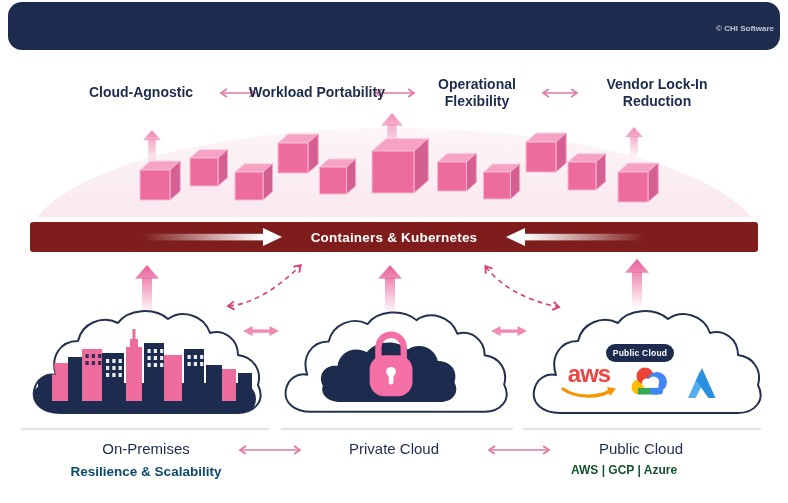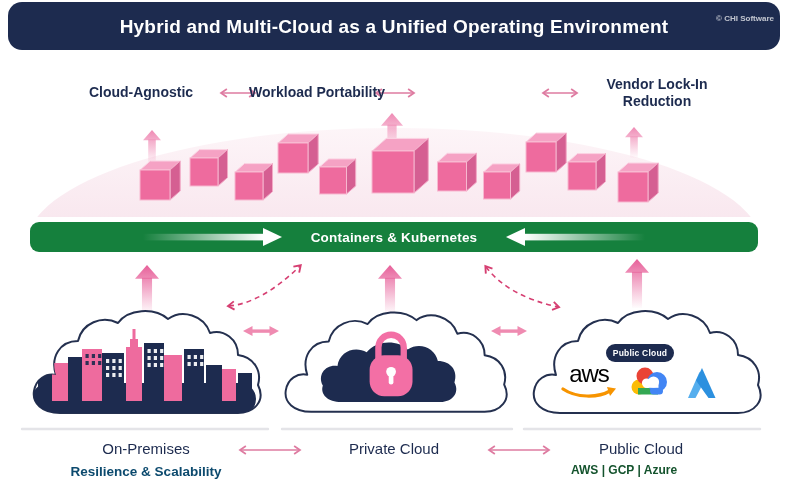--- a/index.html
+++ b/index.html
@@ -3,38 +3,38 @@
 <meta charset="utf-8">
 <style>
   html,body{margin:0;padding:0;background:#fff;}
   #stage{position:relative;width:788px;height:503px;background:#ffffff;overflow:hidden;
          font-family:"Liberation Sans",sans-serif;}
   .abs{position:absolute;}
   
   .header-bar{left:8px;top:2px;width:772px;height:48px;background:#1d2b4f;border-radius:14px;}
   .page-title{left:8px;top:2px;width:772px;height:48px;line-height:50px;text-align:center;
               color:#fff;font-size:19px;font-weight:700;letter-spacing:.2px;}
-  .copyright{right:14px;top:14px;color:rgba(255,255,255,.72);font-size:8px;font-weight:600;text-align:right;}
+  .copyright{right:14px;top:24px;color:rgba(255,255,255,.72);font-size:8px;font-weight:600;text-align:right;}
   
   .benefit{top:70px;height:46px;display:flex;align-items:center;justify-content:center;
            text-align:center;color:#1d2b4f;font-size:14px;font-weight:700;line-height:1.25;}
   
-  .banner{left:30px;top:222px;width:728px;height:30px;background:#15803d;border-radius:9px;}
+  .banner{left:30px;top:222px;width:728px;height:30px;background:#7f1d1d;border-radius:3px;}
   .banner svg{position:absolute;left:0;top:0;}
   .banner-label{position:absolute;left:0;top:0;width:100%;height:30px;line-height:31px;
                 text-align:center;color:#fff;font-size:13.5px;font-weight:700;letter-spacing:.2px;}
   
   .cloud-label{top:440px;height:20px;text-align:center;color:#1d2b4f;font-size:15px;font-weight:400;}
   .subtitle-pink{top:464px;text-align:center;color:#0c4a6e;font-size:13.5px;font-weight:600;}
   .providers-caption{top:463px;text-align:left;color:#14532d;font-size:12px;font-weight:600;}
   
   .pc-badge{left:606px;top:344px;width:68px;height:18px;background:#1d2b4f;border-radius:9px;
             color:#fff;font-size:8.5px;font-weight:700;text-align:center;line-height:19px;letter-spacing:.2px;}
   .aws-block{left:558px;top:363px;width:62px;text-align:center;}
-  .aws-text{color:#000000;font-size:24px;font-weight:400;letter-spacing:-1px;line-height:22px;}
+  .aws-text{color:#ef4444;font-size:24px;font-weight:700;letter-spacing:-1px;line-height:22px;}
 </style>
 </head>
 <body>
 
 <div id="stage">
 
   <svg id="decor" class="abs" style="left:0;top:0" width="788" height="503" viewBox="0 0 788 503">
     <defs>
       <linearGradient id="domeGrad" x1="0" y1="0" x2="0" y2="1">
         <stop offset="0" stop-color="#fdf5f8"></stop>
@@ -197,25 +197,25 @@
     </g>
 
     <g stroke="#e4e4e8" stroke-width="2.4" stroke-linecap="round">
       <path d="M22 429 H268"></path>
         <path d="M282 429 H512"></path>
         <path d="M524 429 H760"></path>
     </g>
   </svg>
 
   <div class="abs header-bar"></div>
-  <div class="abs page-title">Hybrid and Multi-Cloud as a Unified Operating Environment</div>
   <div class="abs copyright">© CHI Software</div>
 
   <div class="abs benefit" style="left:247px;width:140px">Workload Portability</div>
   <div class="abs benefit" style="left:66px;width:150px">Cloud-Agnostic</div>
+  <div class="abs benefit" style="left:407px;width:140px">Operational Flexibility</div>
   <div class="abs benefit" style="left:582px;width:150px">Vendor Lock-In Reduction</div>
 
   <div class="abs banner">
     <svg width="728" height="30" viewBox="0 0 728 30">
       <defs>
         <linearGradient id="wL" x1="0" y1="0" x2="1" y2="0">
           <stop offset="0" stop-color="#ffffff" stop-opacity="0"></stop>
             <stop offset="1" stop-color="#ffffff"></stop>
         </linearGradient>
         <linearGradient id="wR" x1="0" y1="0" x2="1" y2="0">

